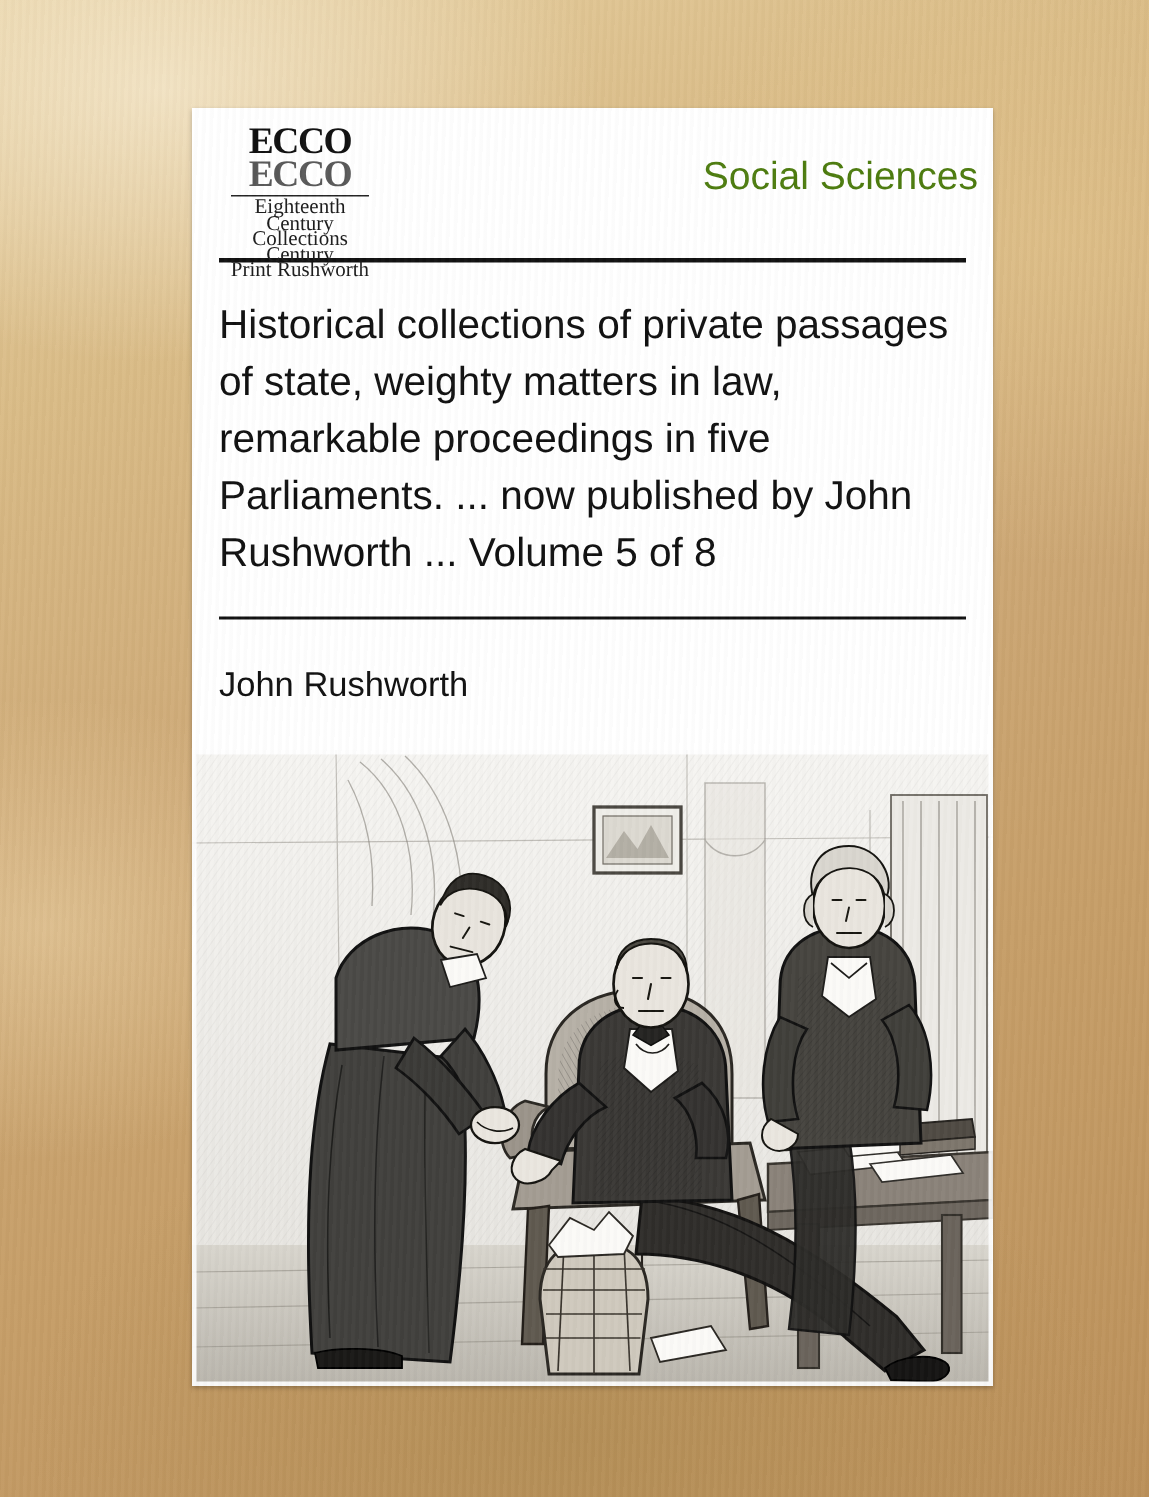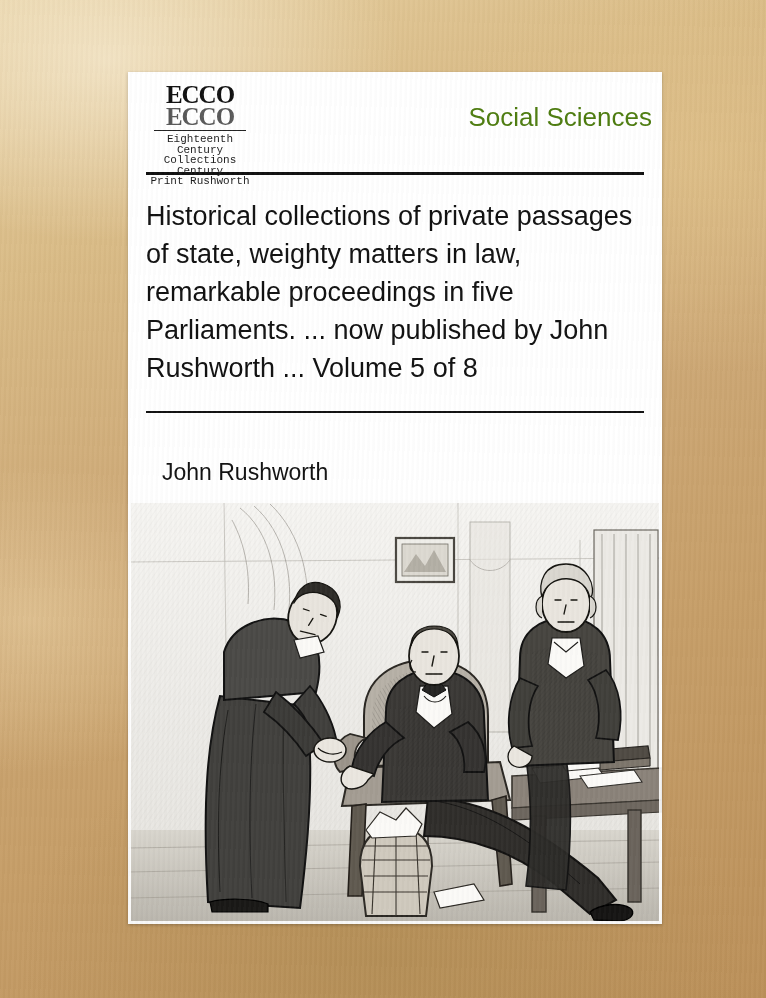--- a/index.html
+++ b/index.html
@@ -74,22 +74,22 @@
     color: #3d3d3d;
     opacity: 0.85;
   }
   #ecco-rule {
     width: 92px;
     height: 1px;
     background: #222;
     margin: 3px auto 3px auto;
   }
   .ecco-sub {
-    font-family: Liberation Mono, monospace;
-    font-size: 11px;
+    font-family: Liberation Serif, serif;
+    font-size: 14px;
     line-height: 10.5px;
     color: #1c1c1c;
   }
   #category-title {
     position: absolute;
     left: 150px;
     right: 10px;
     top: 30px;
     text-align: right;
     font-size: 26px;
@@ -120,21 +120,21 @@
     font-weight: normal;
   }
 
   
   #author-block {
     padding: 30px 18px 36px 18px;
   }
   #book-author {
     font-size: 23px;
     color: #111;
-    margin: 16px;
+    margin: 0;
     font-weight: normal;
   }
 
   
   #illustration-frame {
     position: absolute;
     left: 0;
     top: 428px;
     width: 534px;
     height: 424px;

